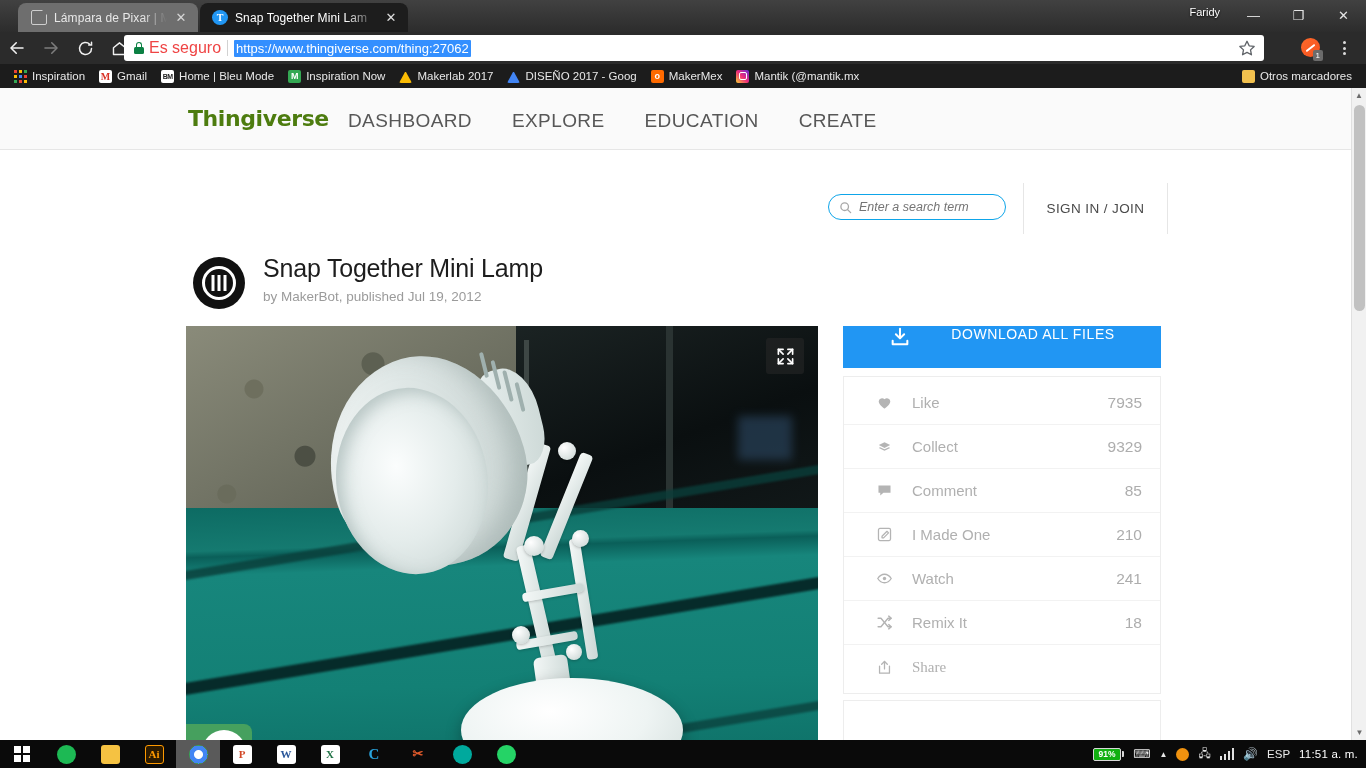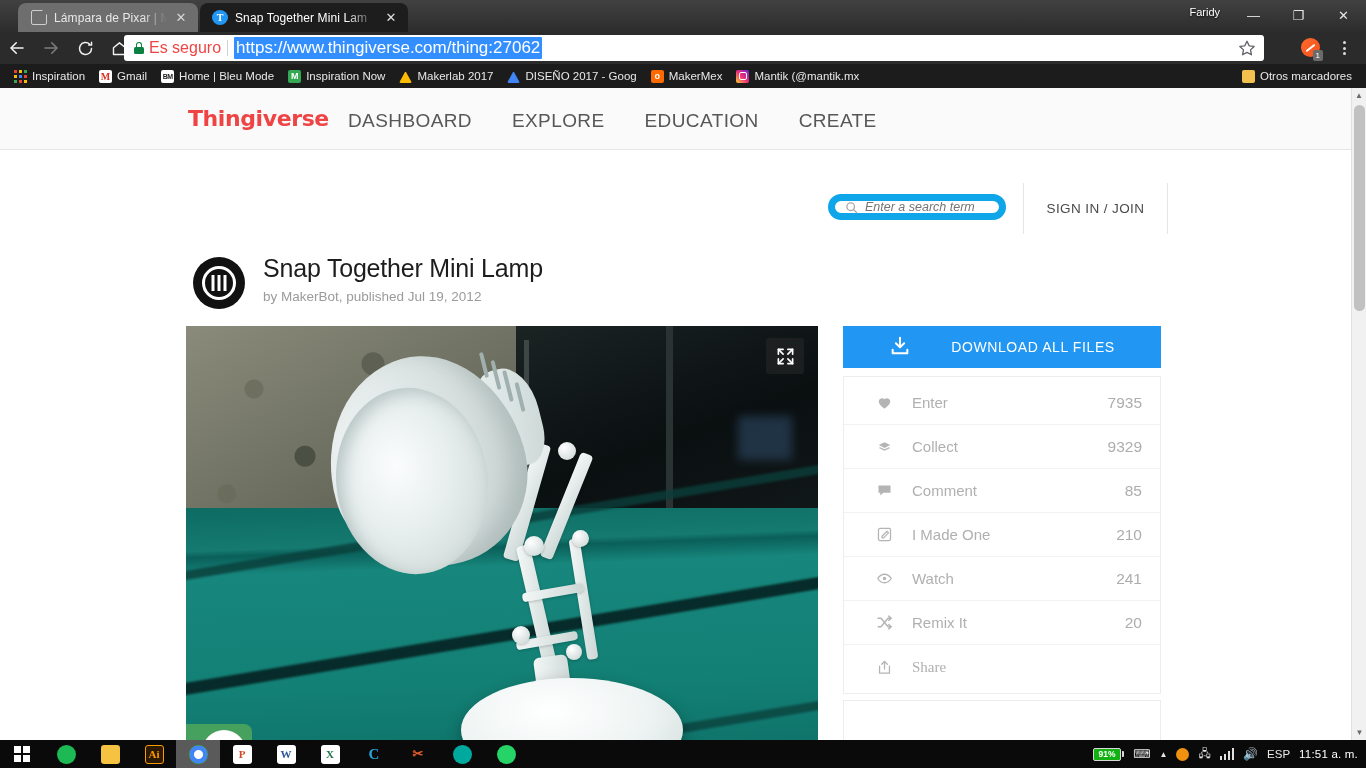--- a/index.html
+++ b/index.html
@@ -84,21 +84,21 @@
     display:flex; align-items:center; padding:0 6px 0 10px; gap:6px;
   }
   .lock-pill { display:flex; align-items:center; gap:5px; flex:0 0 auto; }
   .lockglyph { width:10px; height:12px; position:relative; }
   .lockglyph .body { position:absolute; left:0; bottom:0; width:10px; height:7px; background:#0b8043; border-radius:1.5px; }
   .lockglyph .shackle { position:absolute; left:2px; top:0; width:6px; height:6px;
     border:1.6px solid #0b8043; border-bottom:none; border-radius:3px 3px 0 0; }
   .secure-text { font-size:16px; color:#ef4444; }
   .omni-sep { width:1px; height:16px; background:#d2d2d2; flex:0 0 1px; }
   .url-sel {
-    font-size:17px; color:#ffffff; background:#338fff;
+    font-size:13px; color:#ffffff; background:#338fff;
     padding:1px 2px; border-radius:1px; white-space:nowrap;
   }
   .omni-right { margin-left:auto; display:flex; align-items:center; gap:2px; padding-right:2px; }
   .star-icon { width:18px; height:18px; color:#5f6368; }
   .ext-icon {
     width:19px; height:19px; border-radius:50%;
     background:linear-gradient(135deg,#ff6a2b,#f4511e);
     position:relative;
   }
   .ext-icon::after {
@@ -148,28 +148,28 @@
   }
 
   
   .tv-header {
     position:relative; width:1351px; height:62px;
     background:#fafafa; border-bottom:1px solid #e6e6e6;
     display:flex; align-items:center;
   }
   .tv-logo {
     position:absolute; left:188px; top:18px;
-    font-size:22px; font-weight:bold; color:#ef4444;
+    font-size:22px; font-weight:bold; color:#4d7c0f;
     letter-spacing:-.4px; font-family:"DejaVu Sans", sans-serif;
   }
   .tv-nav { position:absolute; left:348px; top:22px; display:flex; gap:40px; }
   .tv-nav a { font-size:19px; color:#575757; letter-spacing:.4px; text-decoration:none; }
   .searchbox {
     position:absolute; left:828px; top:106px; width:178px; height:26px;
-    border:7px solid #0ea5e9; border-radius:14px; background:#fff;
+    border:1px solid #0ea5e9; border-radius:14px; background:#fff;
     display:flex; align-items:center; padding:0 10px; gap:7px;
   }
   .searchbox svg { flex:0 0 13px; }
   .searchbox input {
     border:none; outline:none; font-size:12.5px; color:#9a9a9a;
     font-style:italic; width:100%; background:transparent;
     font-family:"Liberation Sans", sans-serif;
   }
   .tv-signin {
     position:absolute; left:1023px; top:95px; width:145px; height:51px;
@@ -268,21 +268,21 @@
   }
   .verified-badge .circle {
     width:44px; height:44px; border-radius:50%; background:#fff;
     display:flex; align-items:center; justify-content:center;
   }
 
   
   .side { position:absolute; left:843px; top:238px; width:318px; }
   .dl-btn {
     height:42px; background:#2196f3; color:#fff;
-    display:flex; align-items:center; justify-content:center; gap:40px;
+    display:flex; justify-content:center; gap:40px;
     font-size:14px; letter-spacing:.6px;
   }
   .stats {
     margin-top:8px; border:1px solid #ededed; background:#fff;
     padding:4px 0 4px 0;
   }
   .stat-row {
     height:44px; display:flex; align-items:center; padding:0 18px 0 32px;
     border-bottom:1px solid #f2f2f2;
   }
@@ -558,21 +558,21 @@
         <span>DOWNLOAD ALL FILES</span>
       </div>
 
       <div class="stats">
         <div class="stat-row">
           <span class="stat-ico">
             <svg width="17" height="17" viewBox="0 0 24 24" fill="#b4b4b4">
                 <path d="M12 20.6s-8.2-5.1-8.2-10.3A4.8 4.8 0 0 1 12 7.4a4.8 4.8 0 0 1 8.2 2.9c0 5.2-8.2 10.3-8.2 10.3z"></path>
               </svg>
           </span>
-          <span class="stat-label">Enter</span>
+          <span class="stat-label">Like</span>
           <span class="stat-val">7935</span>
         </div>
         <div class="stat-row">
           <span class="stat-ico">
             <svg width="17" height="17" viewBox="0 0 24 24" fill="#b4b4b4">
                 <path d="M4 14l8 4 8-4-1.8-.9L12 16l-6.2-2.9z"></path>
                 <path d="M4 10l8 4 8-4-8-4z"></path>
               </svg>
           </span>
           <span class="stat-label">Collect</span>
@@ -610,21 +610,21 @@
         <div class="stat-row">
           <span class="stat-ico">
             <svg width="17" height="17" viewBox="0 0 24 24" fill="none" stroke="#b4b4b4" stroke-width="2" stroke-linecap="round" stroke-linejoin="round">
                 <path d="M3 6h4l10 12h4"></path>
                 <path d="M3 18h4l10-12h4"></path>
                 <polyline points="18,3 21.5,6 18,9"></polyline>
                 <polyline points="18,15 21.5,18 18,21"></polyline>
               </svg>
           </span>
           <span class="stat-label">Remix It</span>
-          <span class="stat-val">20</span>
+          <span class="stat-val">18</span>
         </div>
         <div class="stat-row">
           <span class="stat-ico">
             <svg width="17" height="17" viewBox="0 0 24 24" fill="none" stroke="#b4b4b4" stroke-width="1.8" stroke-linecap="round" stroke-linejoin="round">
                 <path d="M5 10v10h14V10"></path>
                 <path d="M12 14V3.5"></path>
                 <polyline points="8,7.5 12,3.5 16,7.5"></polyline>
               </svg>
           </span>
           <span class="stat-label">Share</span>

